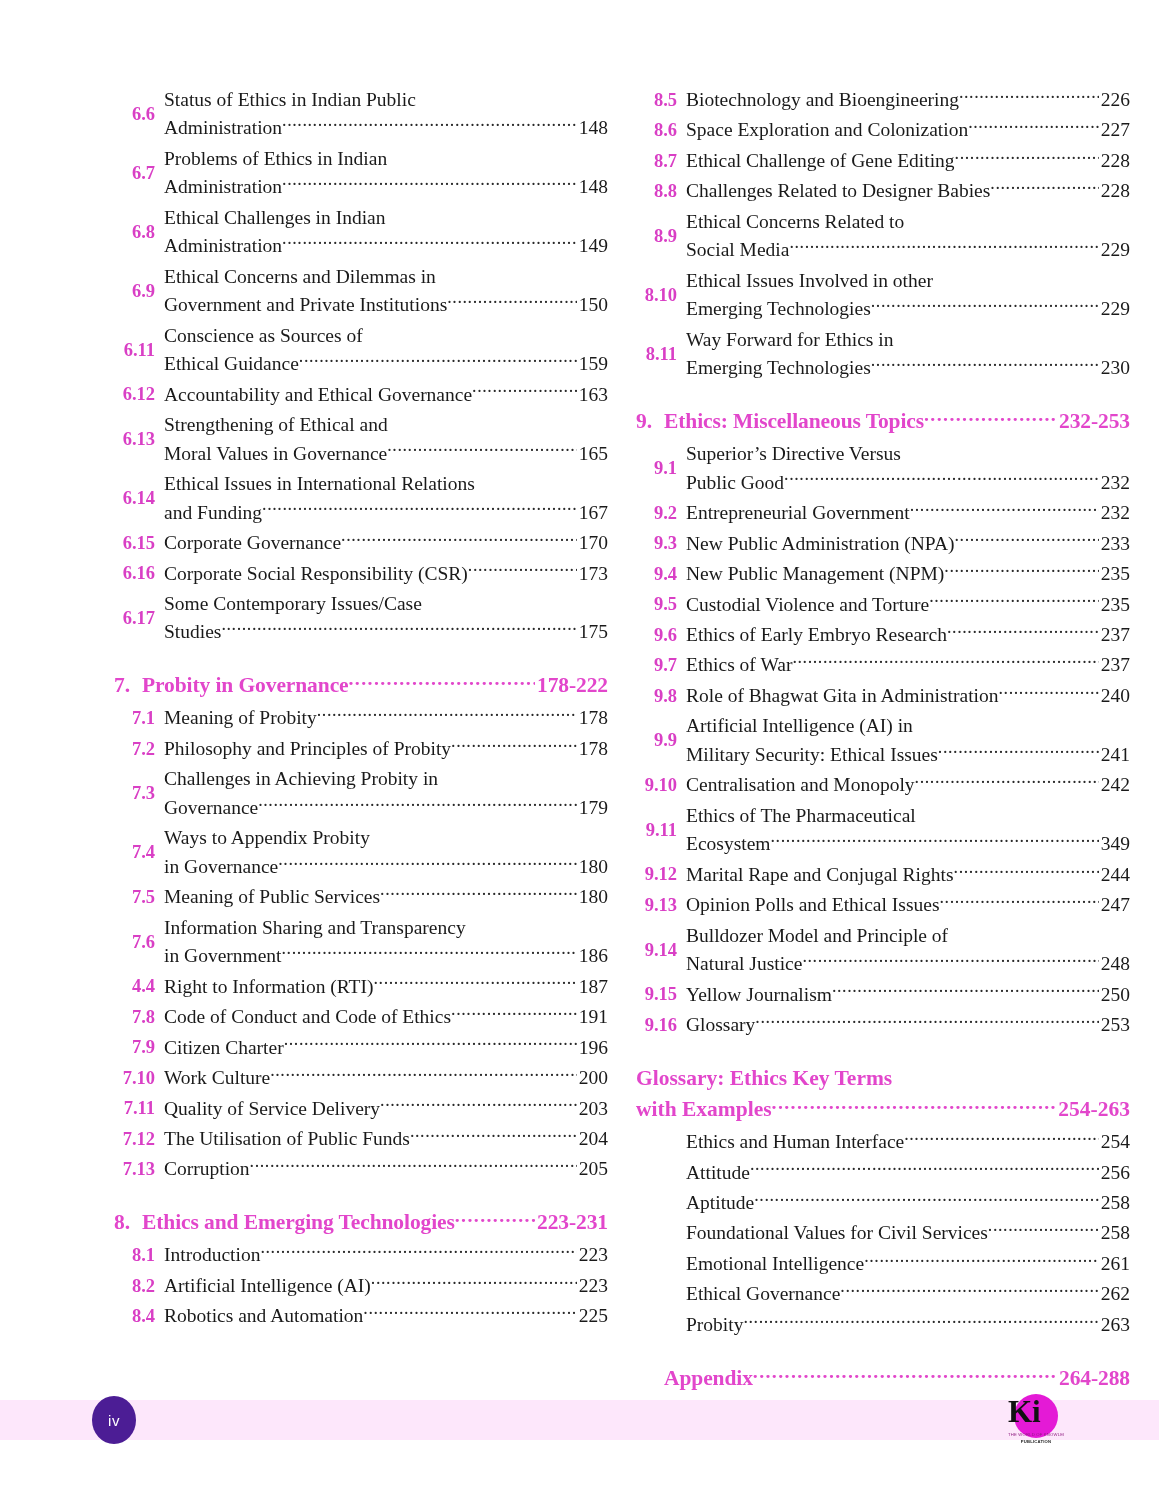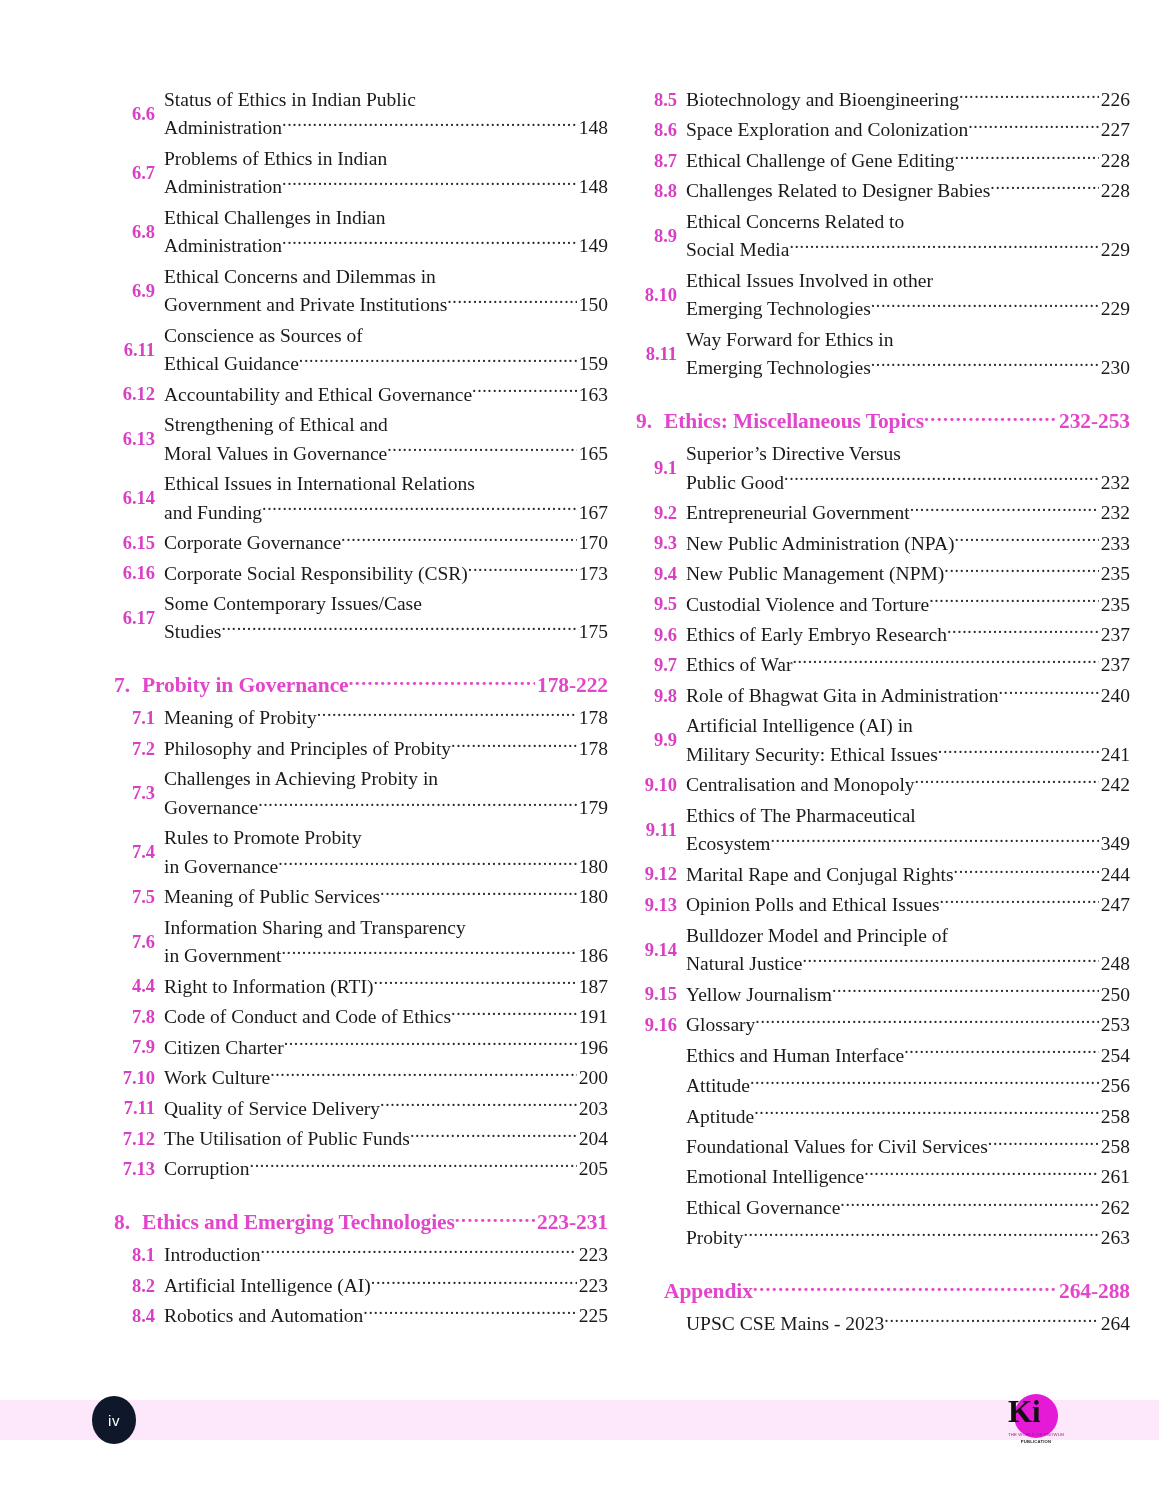--- a/index.html
+++ b/index.html
@@ -160,21 +160,21 @@
     height: 40px;
     background: #fde7fb;
   }
   .page-badge {
     position: absolute;
     left: 92px;
     top: 1396px;
     width: 44px;
     height: 48px;
     border-radius: 50%;
-    background: #0f172a;
+    background: #4c1d95;
     color: #ffffff;
     font-family: "Liberation Sans", sans-serif;
     font-size: 15px;
     display: flex;
     align-items: center;
     justify-content: center;
     letter-spacing: 0.5px;
   }
   .logo {
     position: absolute;
@@ -412,21 +412,21 @@
               <span class="t">Governance</span>
               <span class="dots"></span>
               <span class="p">179</span>
             </span>
           </span>
         </div>
         <div class="entry">
           <span class="num">7.4</span>
           <span class="txt">
             <span class="ln">
-              <span class="t">Rules to Promote Probity</span>
+              <span class="t">Ways to Appendix Probity</span>
             </span>
             <span class="ln">
               <span class="t">in Governance</span>
               <span class="dots"></span>
               <span class="p">180</span>
             </span>
           </span>
         </div>
         <div class="entry">
           <span class="num">7.5</span>
@@ -813,20 +813,28 @@
         <div class="entry">
           <span class="num">9.16</span>
           <span class="txt">
             <span class="ln">
               <span class="t">Glossary</span>
               <span class="dots"></span>
               <span class="p">253</span>
             </span>
           </span>
         </div>
+        <div class="chapter-block">
+          <span class="line1">Glossary: Ethics Key Terms</span>
+          <span class="line2">
+            <span class="ch-title">with Examples</span>
+            <span class="dots"></span>
+            <span class="ch-pages">254-263</span>
+          </span>
+        </div>
         <div class="entry glossary">
           <span class="num"></span>
           <span class="txt">
             <span class="ln">
               <span class="t">Ethics and Human Interface</span>
               <span class="dots"></span>
               <span class="p">254</span>
             </span>
           </span>
         </div>

